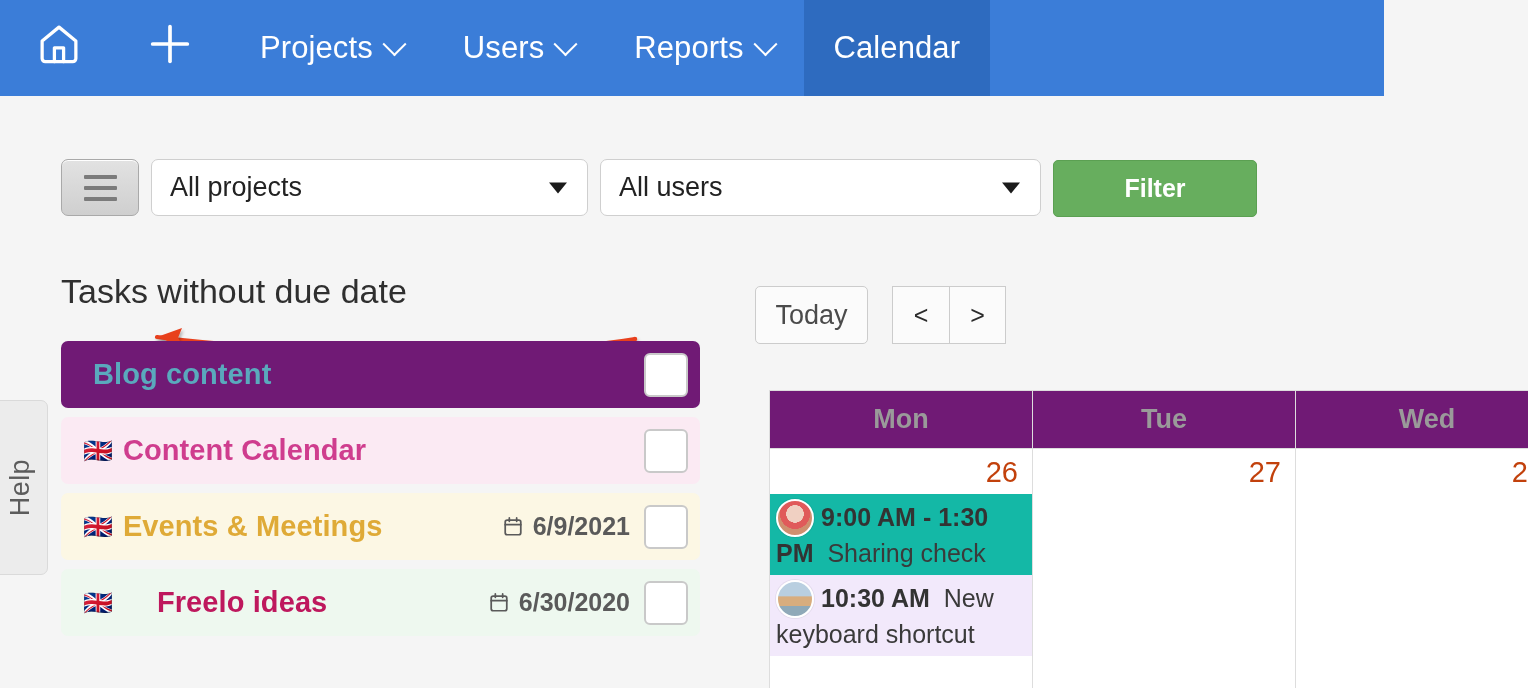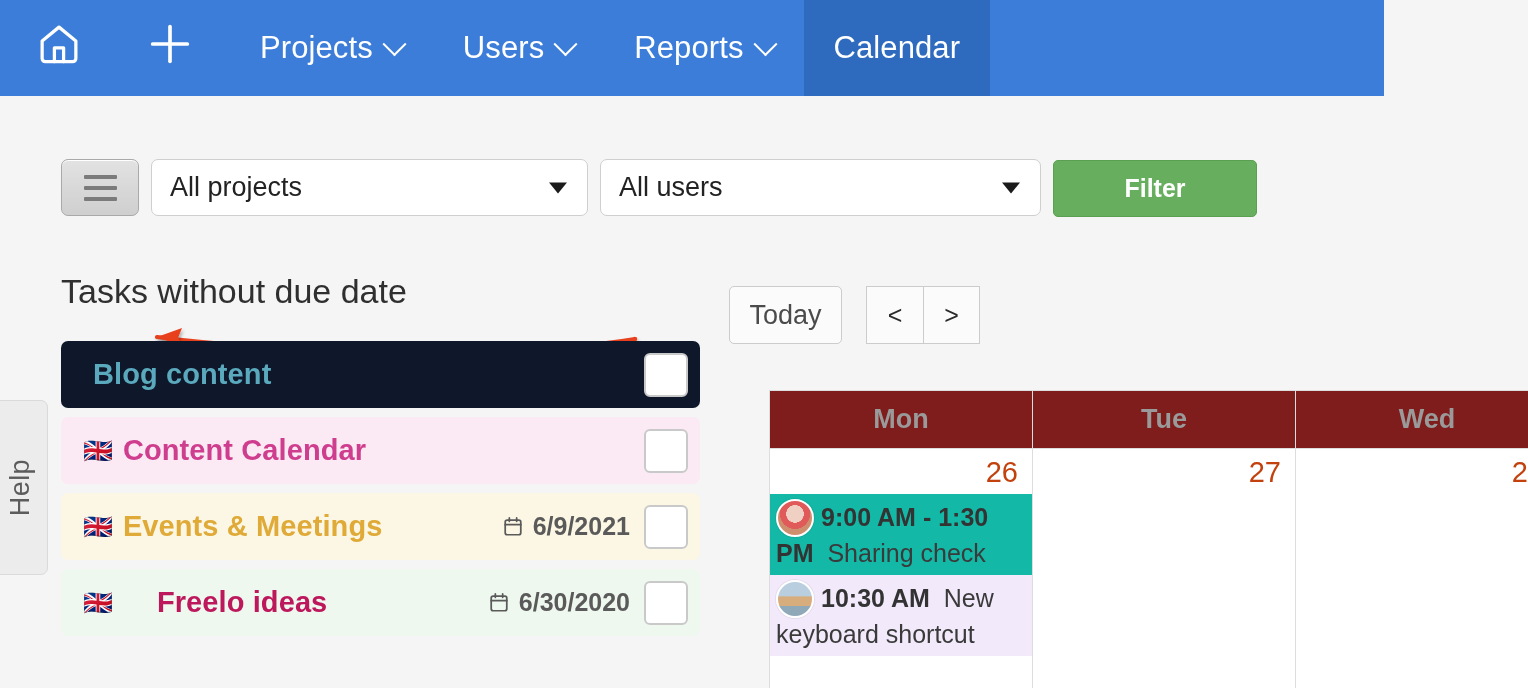--- a/index.html
+++ b/index.html
@@ -141,21 +141,21 @@
   .cal-ico { display: inline-block; width: 22px; height: 23px; }
   .task-check {
     width: 44px; height: 44px;
     background: #ffffff;
     border: 2px solid #c9c9c9;
     border-radius: 6px;
     cursor: pointer;
   }
 
   
-  #cal-nav { position: absolute; left: 729px; top: 190px; display: flex; gap: 24px; }
+  #cal-nav { position: absolute; left: 755px; top: 190px; display: flex; gap: 24px; }
   .cal-btn {
     height: 58px;
     background: #fbfbfb;
     border: 1px solid #cccccc;
     border-radius: 5px;
     font-size: 27px;
     color: #4b4b4b;
     display: flex; align-items: center; justify-content: center;
     cursor: pointer;
   }
@@ -168,21 +168,21 @@
   #cal-grid {
     position: absolute; left: 769px; top: 294px;
     width: 790px; height: 298px;
     display: flex;
     border-top: 1px solid #dddddd;
     border-left: 1px solid #dddddd;
   }
   .cal-col { width: 266px; display: flex; flex-direction: column; border-right: 1px solid #dddddd; }
   .cal-head {
     height: 58px;
-    background: #7f1d1d;
+    background: #701a75;
     border-bottom: 1px solid #dddddd;
     display: flex; align-items: center; justify-content: center;
     font-size: 27px; font-weight: bold; color: #9a9a9a;
   }
   .cal-body { flex: 1; background: #ffffff; display: flex; flex-direction: column; }
   .cal-daynum {
     text-align: right;
     font-size: 29px;
     color: #c2410c;
     padding: 7px 14px 5px 0;
@@ -301,21 +301,21 @@
         <path d="M37 17 L62 8 L58 18 L63 27 Z"></path>
         <path d="M348 69 L374 61 L369 70 L375 79 Z"></path>
       </g>
     </svg>
   </div>
 
   <div id="tasks-title">Tasks without due date</div>
 
   <div id="task-list">
 
-    <div class="task-row" id="task-row-0" style="background: #0f172a;">
+    <div class="task-row" id="task-row-0" style="background: #701a75;">
       <span class="task-flag"></span>
       <span class="task-name" id="task-name-0" style="color: rgb(90, 169, 189);">Blog content</span>
       <span class="task-right">
 
         <span class="task-check"></span>
       </span>
     </div>
 
     <div class="task-row" id="task-row-1" style="background: rgb(251, 234, 243);">
       <span class="task-flag">🇬🇧</span>

